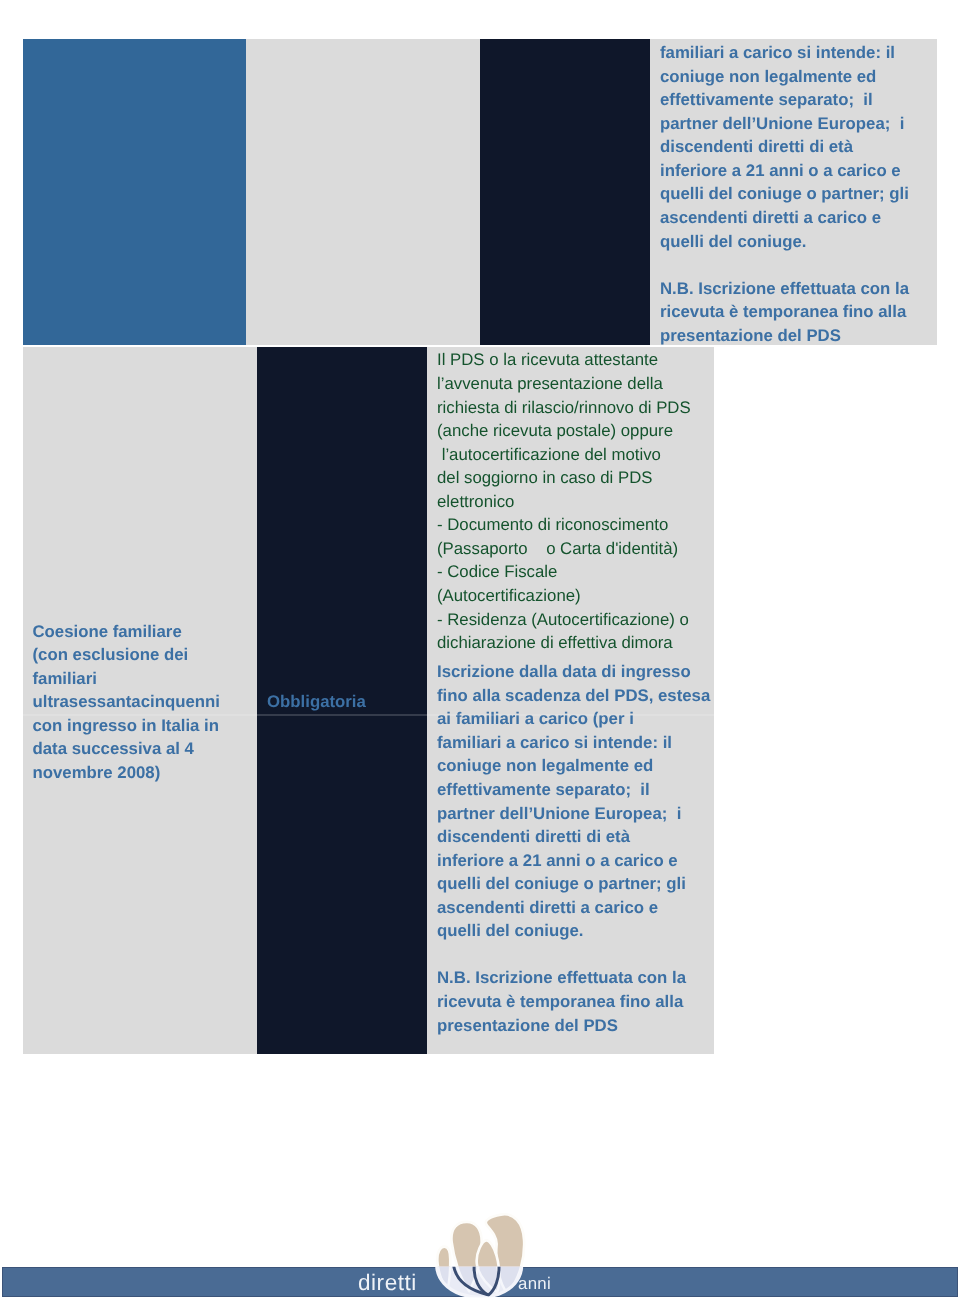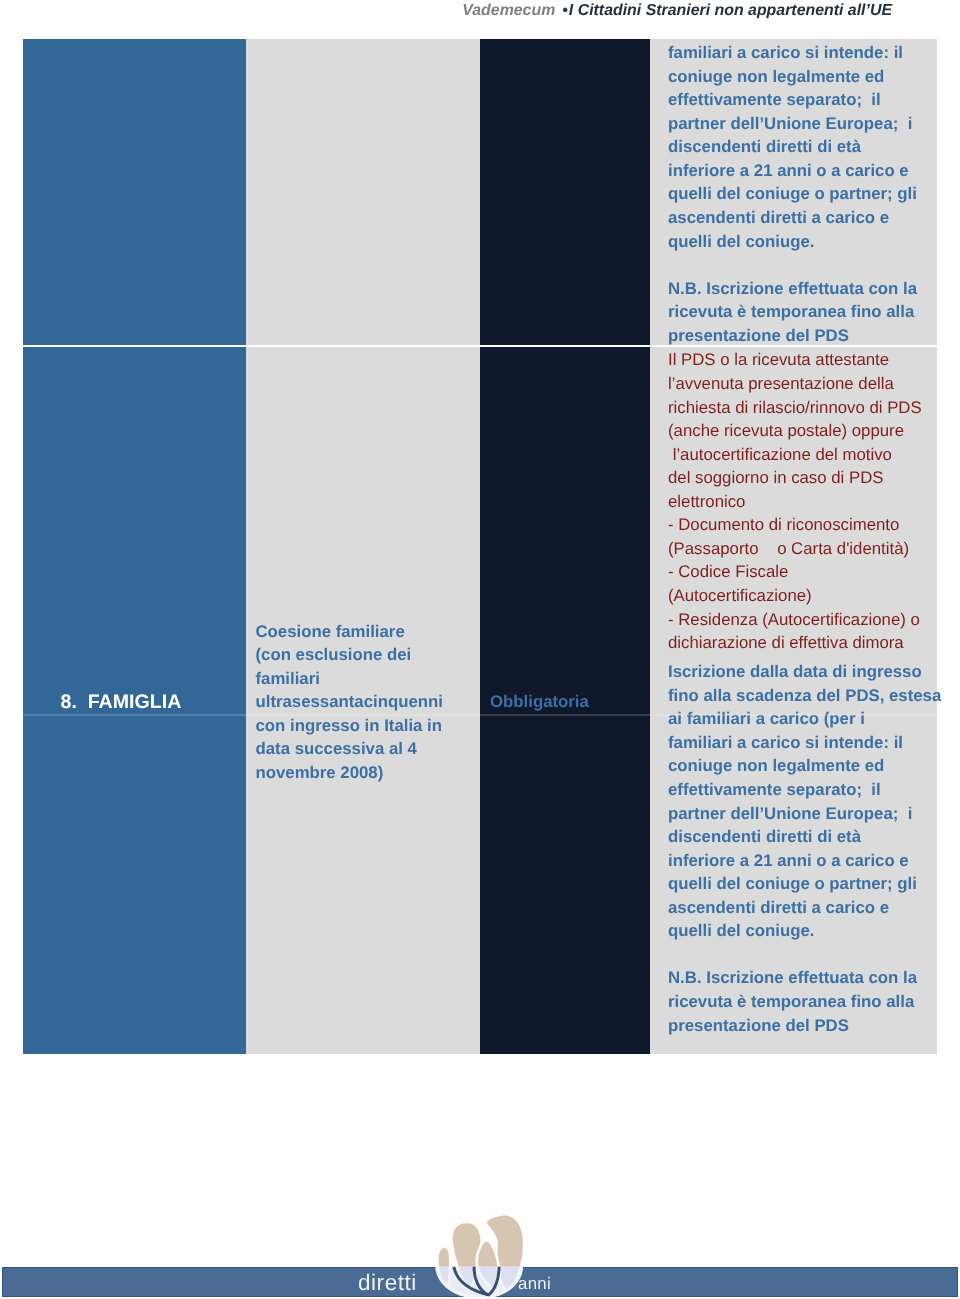--- a/index.html
+++ b/index.html
@@ -22,40 +22,39 @@
   .cell{box-sizing:border-box;position:relative;}
   .c1{width:223px;background:#326798;}
   .c2{width:234px;background:#dbdbdb;}
   .c3{width:170px;background:#0f172a;}
   .c4{width:286.6px;background:#dbdbdb;}
   .hsep{height:1.2px;background:#ffffff;width:913.6px;}
   .subsep{position:absolute;left:0;top:367.8px;width:913.6px;height:1.2px;
           background:rgba(255,255,255,0.16);pointer-events:none;}
 
   .txt{font-size:16.8px;line-height:23.57px;color:#3c70a4;font-weight:bold;white-space:pre;}
-  .reg{font-weight:normal;color:#7f1d1d;}
+  .reg{font-weight:normal;color:#14532d;}
   .white{color:#ffffff;font-weight:bold;}
 
-  .notes{position:absolute;left:10px;top:0;margin-left:8px;}
+  .notes{position:absolute;left:10px;top:0;}
 
   
   .fbar{position:absolute;left:1.5px;top:1267.3px;width:956px;height:30.2px;background:#4a6b94;
         border:0.8px solid #3c5479;box-sizing:border-box;}
   .flogo{position:absolute;left:430px;top:1210px;width:100px;height:89px;}
   .fbrand{position:absolute;left:358px;top:1271.4px;font-size:22.5px;line-height:24px;
           color:#eff2f7;letter-spacing:0.55px;}
   .fprod{position:absolute;left:518px;top:1273.6px;font-size:16.8px;line-height:20px;
          color:#eff2f7;letter-spacing:0.35px;}
 </style>
 </head>
 <body>
 
 <div class="page">
 
-  <div class="hdr"><span class="h-it">Vademecum</span><span class="h-dot">•</span><span class="h-bk">I Cittadini Stranieri non appartenenti all’UE</span></div>
 
   <div class="tbl">
 
     <div class="row" style="height:306.1px;">
       <div class="cell c1"></div>
       <div class="cell c2"></div>
       <div class="cell c3"></div>
       <div class="cell c4">
         <div class="txt notes" style="top:1.8px;">familiari a carico si intende: il
 coniuge non legalmente ed
@@ -69,23 +68,20 @@
 
 N.B. Iscrizione effettuata con la
 ricevuta è temporanea fino alla
 presentazione del PDS</div>
       </div>
     </div>
 
     <div class="hsep"></div>
 
     <div class="row" style="height:707.3px;">
-      <div class="cell c1">
-        <div class="txt white" style="position:absolute;left:37.5px;top:344px;font-size:19.6px;">8.  FAMIGLIA</div>
-      </div>
       <div class="cell c2">
         <div class="txt" style="position:absolute;left:9.5px;top:273px;">Coesione familiare
 (con esclusione dei
 familiari
 ultrasessantacinquenni
 con ingresso in Italia in
 data successiva al 4
 novembre 2008)</div>
       </div>
       <div class="cell c3">

